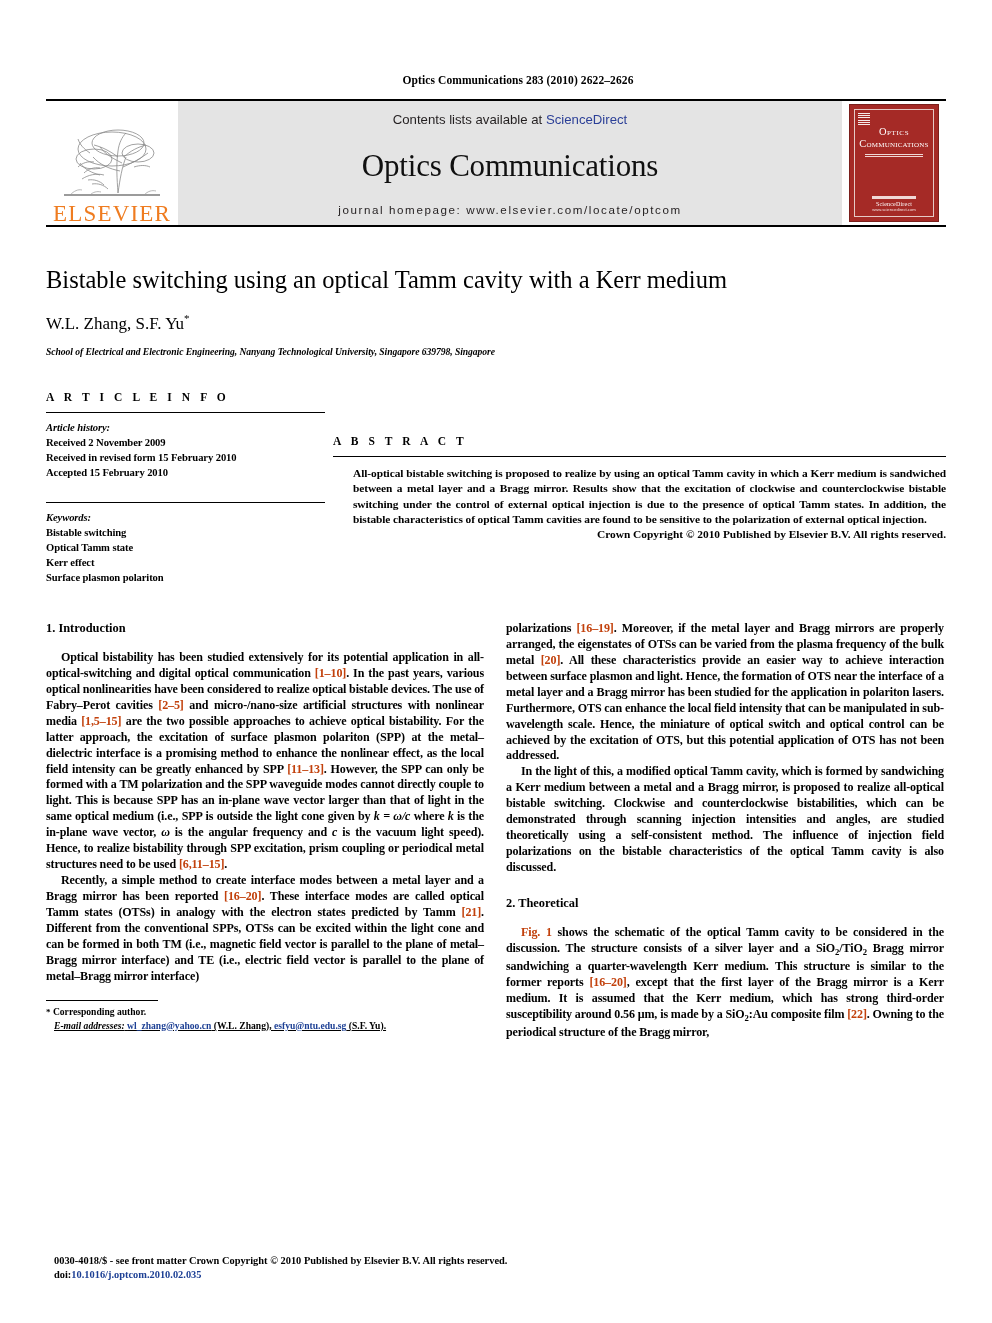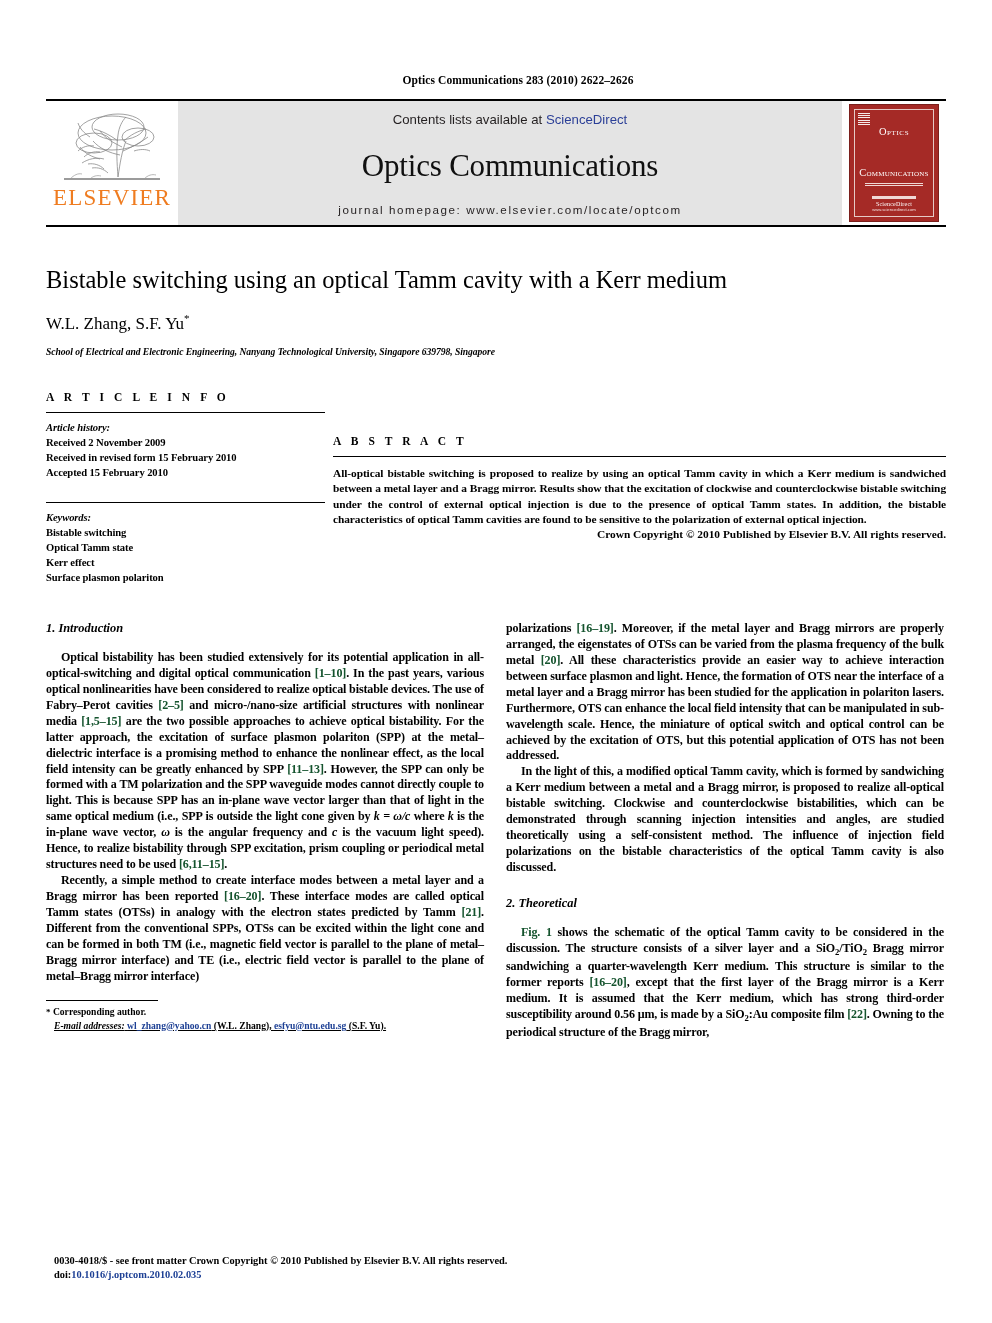--- a/index.html
+++ b/index.html
@@ -36,21 +36,21 @@
     align-items: stretch;
     background: #ffffff;
   }
   .logo-cell {
     width: 132px;
     flex: 0 0 132px;
     display: flex;
     flex-direction: column;
     align-items: center;
     justify-content: flex-end;
-    padding-bottom: 16px;
+    padding-bottom: 0;
     background: #fff;
   }
   .tree-svg { display:block; }
   .elsevier-word {
     font-family: "Liberation Serif", serif;
     font-size: 23px;
     letter-spacing: 1.2px;
     color: #ef7c20;
     line-height: 1;
     margin-top: 1px;
@@ -127,21 +127,20 @@
     text-align: center;
   }
   .cover-t2 {
     font-family: "Liberation Serif", serif;
     font-size: 10.5px;
     color: #fff;
     letter-spacing: 0.2px;
     font-variant: small-caps;
     line-height: 1.15;
     text-align: center;
-    margin-top: 29px;
   }
   .cover-sub {
     margin-top: 4px;
     width: 58px; height: 5px;
     background: repeating-linear-gradient(to bottom,#f0d8d6 0 1px, transparent 1px 2.4px);
   }
   .cover-foot {
     position: absolute;
     bottom: 9px;
     width: 100%;
@@ -202,56 +201,56 @@
   .kwblock { margin-top: 22px; }
 
   .abstract {
     padding-top: 9px;
     font-family: "Liberation Serif", serif;
     font-size: 11.4px;
     line-height: 1.345;
     text-align: justify;
     font-weight: bold;
     letter-spacing: -0.08px;
+    margin-left: 20px;
   }
   .copyline {
     text-align: right;
     font-size: 11.4px;
     font-weight: bold;
     margin-top: 1px;
   }
 
   
   .bodyarea {
     margin: 36px 46px 0 46px;
     display: flex;
     gap: 22px;
   }
   .bcol { width: 438px; flex: 0 0 438px; position: relative; }
   .bodyhead {
     font-family: "Liberation Serif", serif;
     font-size: 12.4px;
     font-weight: bold;
     margin: 0 0 14px 0;
-    font-style: italic;
   }
   .bodyhead.second { margin-top: 20px; }
   p.body {
     font-family: "Liberation Serif", serif;
     font-size: 12.05px;
     line-height: 1.325;
     text-align: justify;
     margin: 0;
     text-indent: 15px;
     font-weight: bold;
     letter-spacing: -0.12px;
     word-spacing: -0.1px;
   }
   p.body.noindent { text-indent: 0; }
-  .ref { color: #14532d; }
+  .ref { color: #c2410c; }
   .it { font-style: italic; }
 
   
   .footnote {
     margin-top: 15px;
     font-family: "Liberation Serif", serif;
     font-size: 9.6px;
     line-height: 1.45;
     font-weight: bold;
   }

